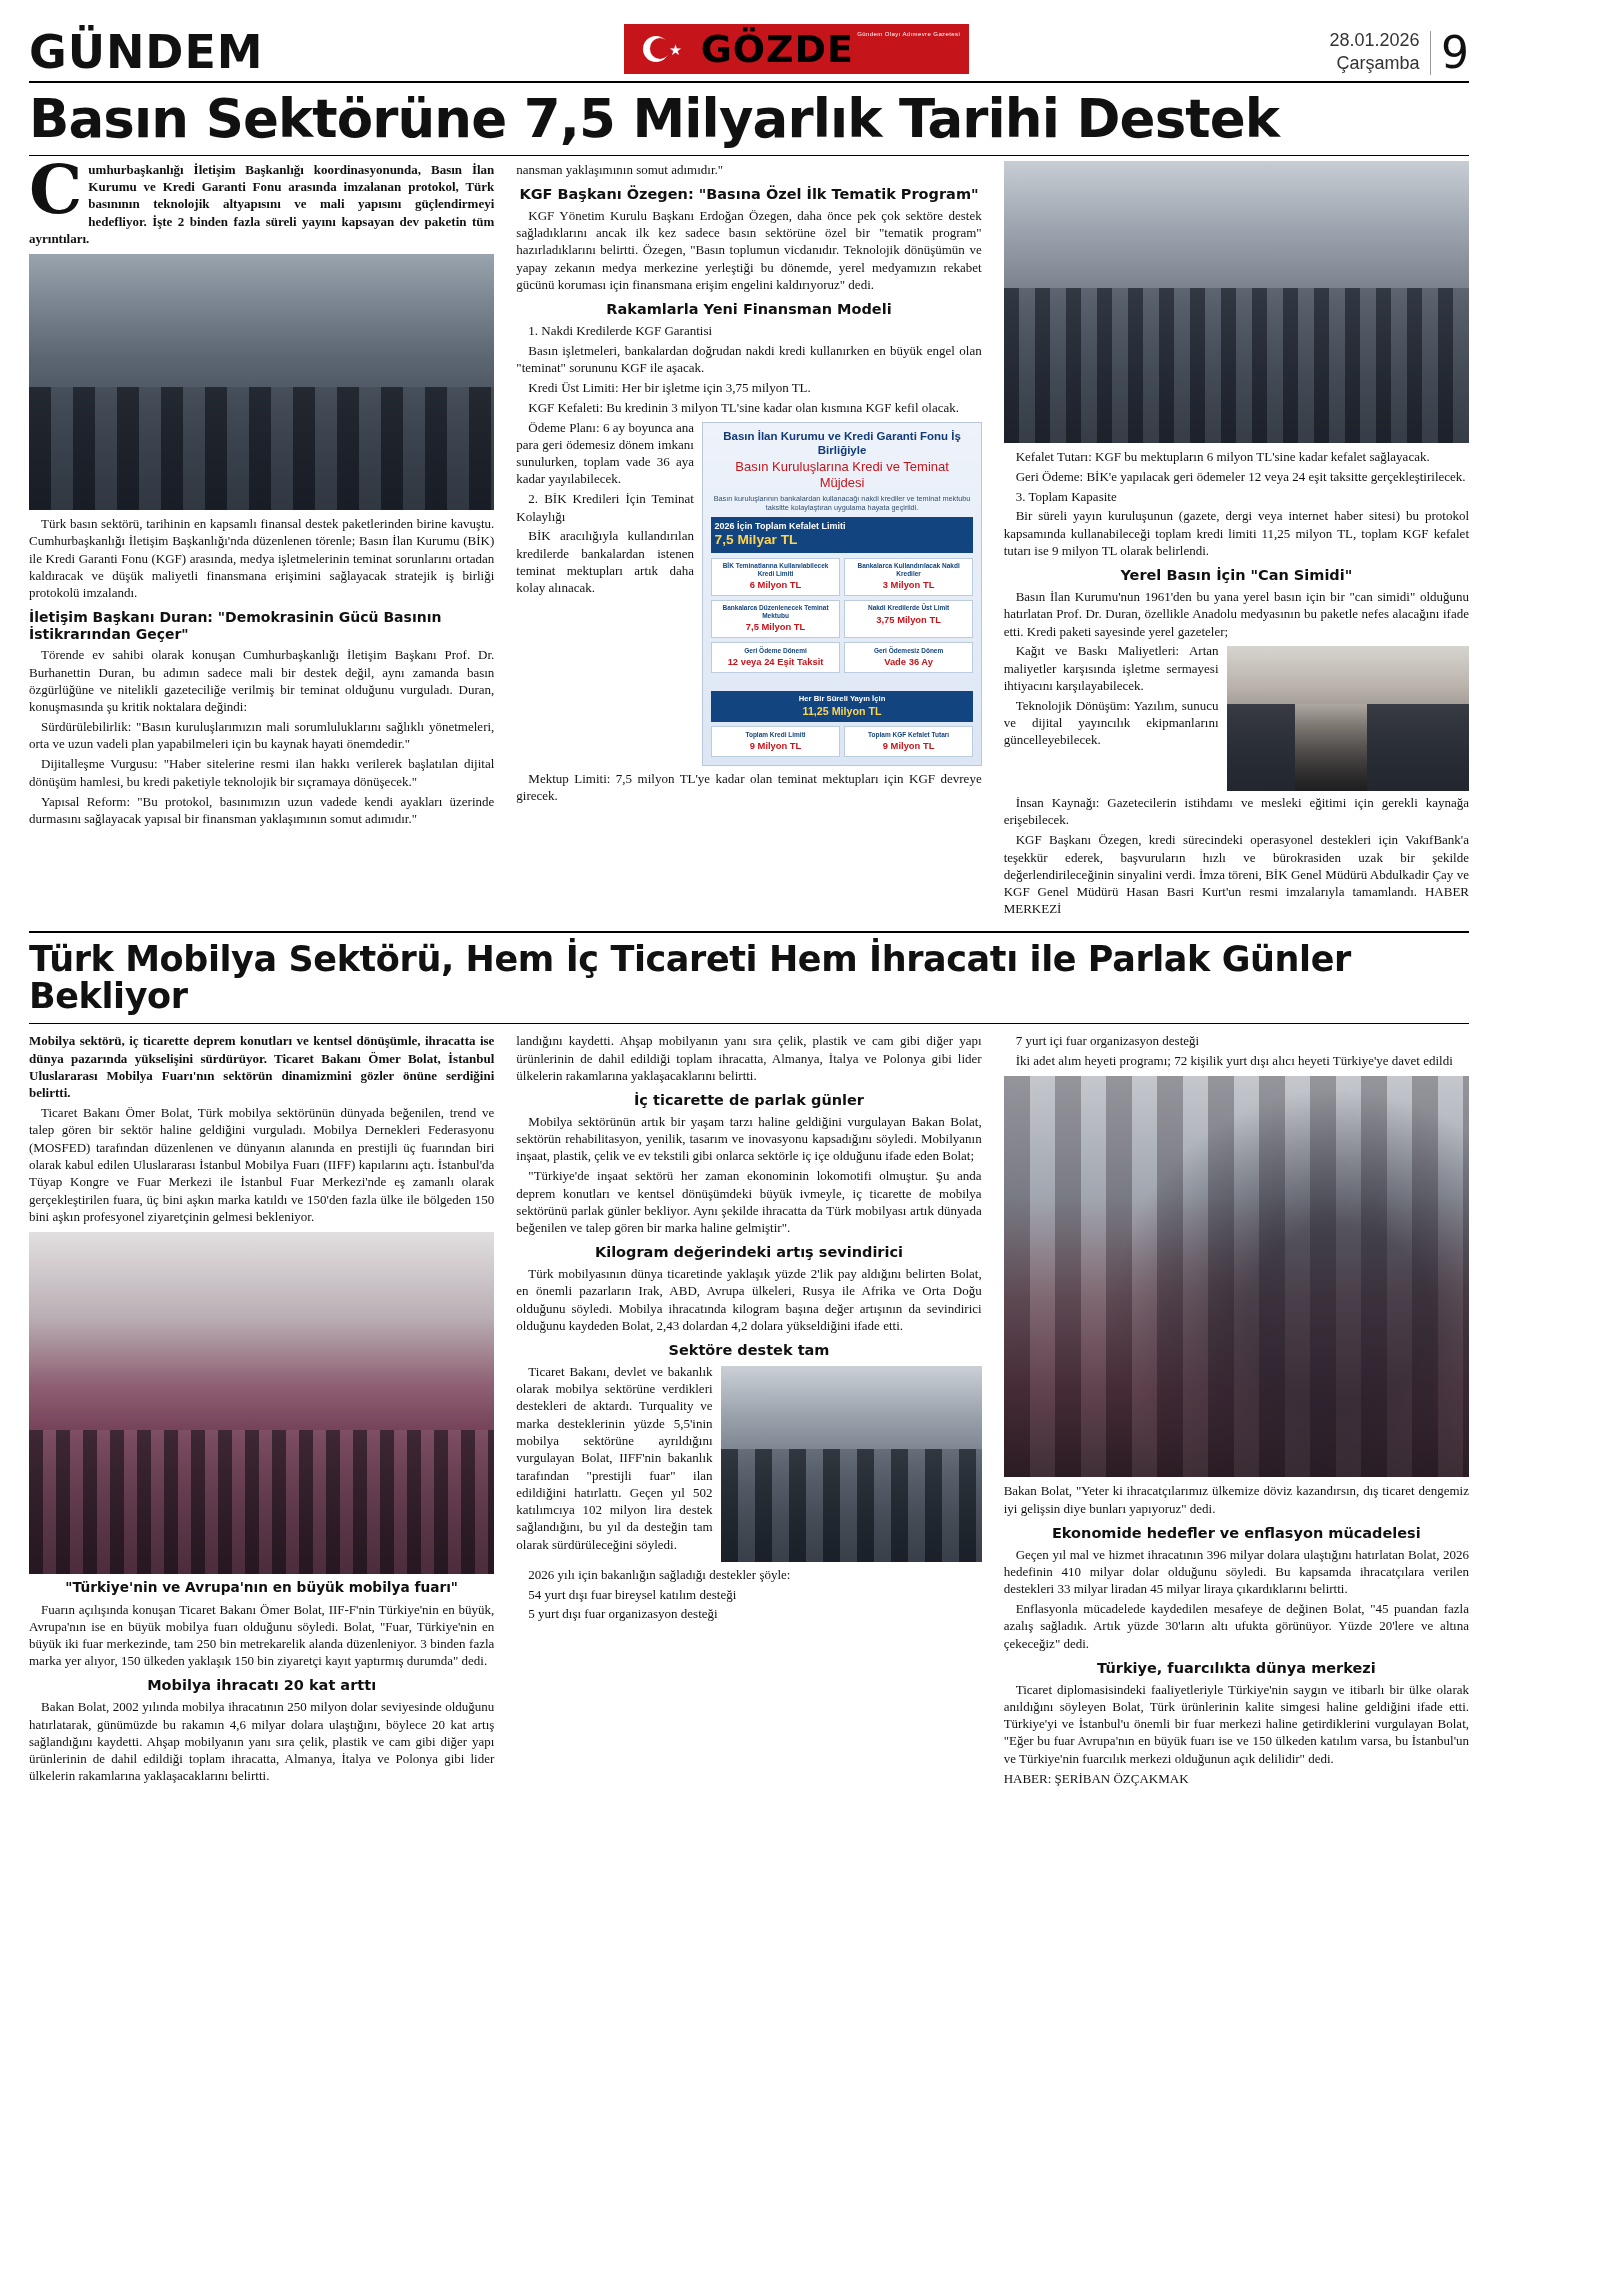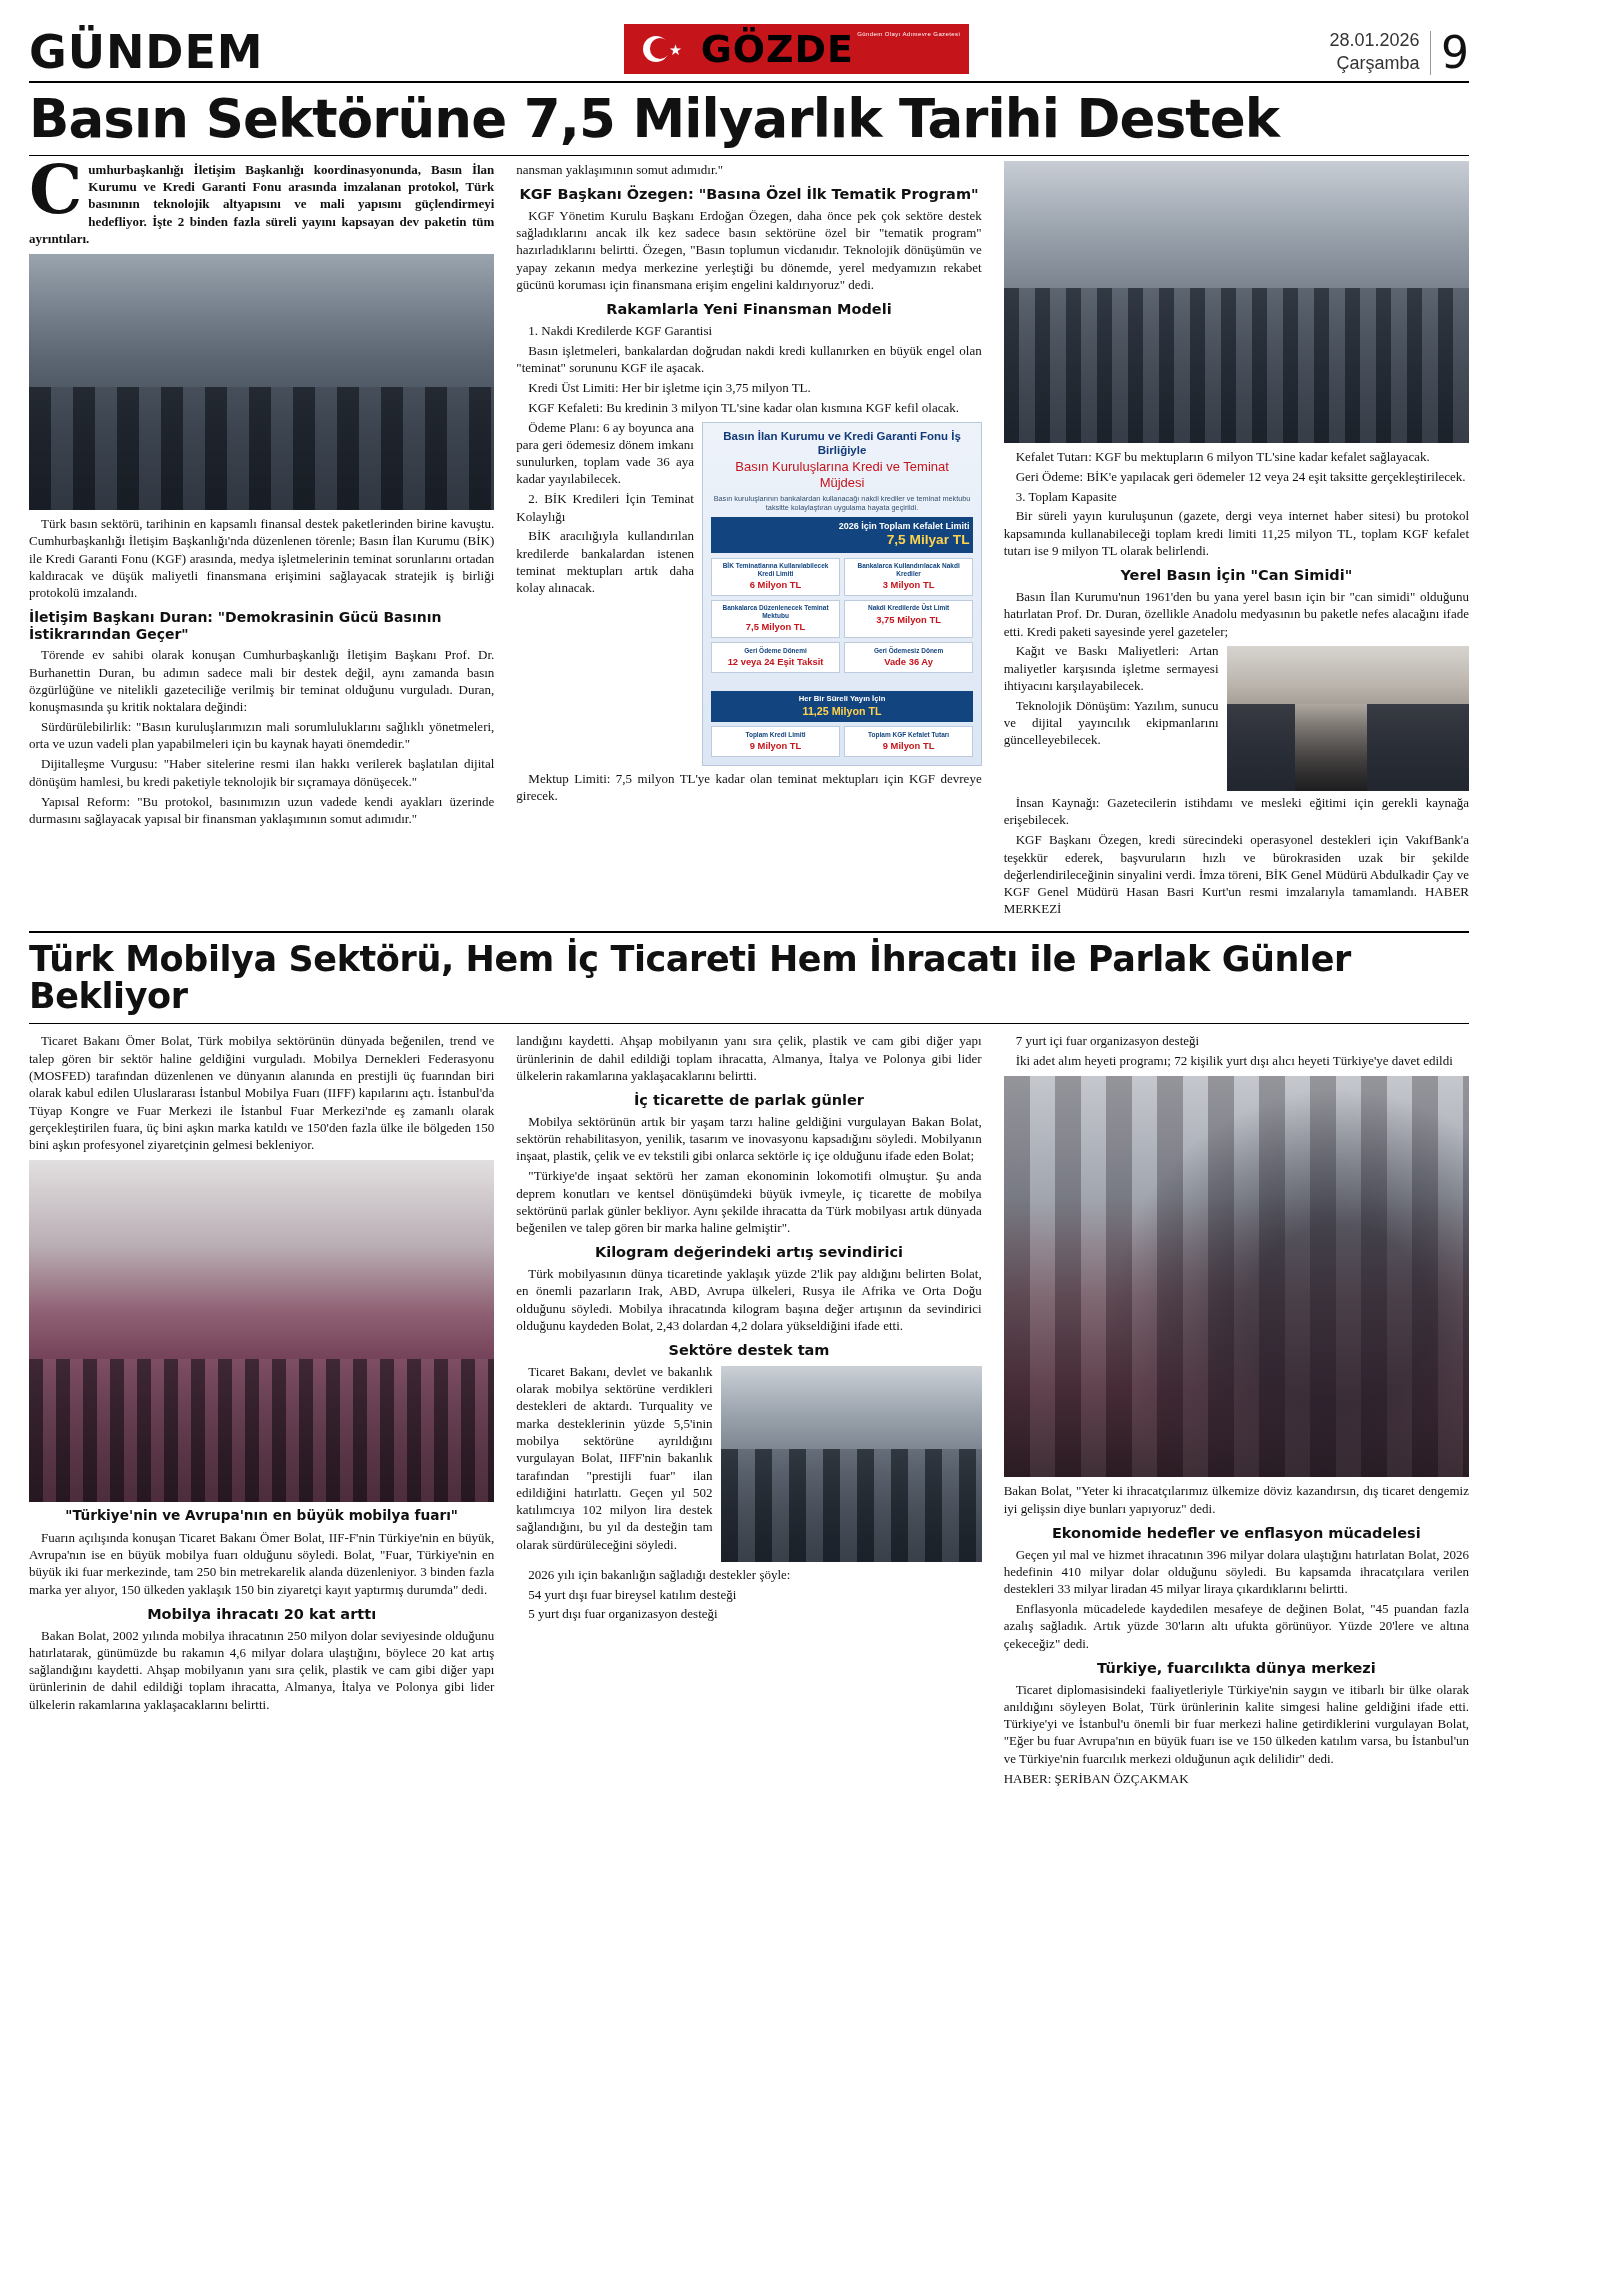--- a/index.html
+++ b/index.html
@@ -259,21 +259,21 @@
   .ig-t1 {
     color:#123a78; font-weight:bold; font-size:11.5px; text-align:center; line-height:1.2;
   }
   .ig-t2 {
     color:#c6141b; font-weight:normal; font-size:13px; text-align:center; line-height:1.2; margin-top:1.7px;
   }
   .ig-sub {
     font-size:7.3px; color:#34506f; text-align:center; line-height:1.25; margin:3.4px 1.7px 5.1px 1.7px;
   }
   .ig-band {
-    background:#12447f; color:#fff; text-align:right; padding:4.3px 3.4px; line-height:1.2;
+    background:#12447f; color:#fff; text-align:left; padding:4.3px 3.4px; line-height:1.2;
   }
   .ig-band .l1 { font-size:9px; font-weight:bold; }
   .ig-band .l2 { font-size:13.7px; font-weight:bold; color:#ffd34d; }
   .ig-grid {
     display:grid; grid-template-columns:1fr 1fr; gap:4.3px; margin-top:5.1px;
   }
   .ig-card {
     background:#fff; border:0.9px solid #bccbdd; padding:3.4px 4.3px; text-align:center;
   }
   .ig-card .h { font-size:6.5px; color:#12447f; font-weight:bold; line-height:1.15; }
@@ -439,20 +439,21 @@
       <p>KGF Başkanı Özegen, kredi sürecindeki operasyonel destekleri için VakıfBank'a teşekkür ederek, başvuruların hızlı ve bürokrasiden uzak bir şekilde değerlendirileceğinin sinyalini verdi. İmza töreni, BİK Genel Müdürü Abdulkadir Çay ve KGF Genel Müdürü Hasan Basri Kurt'un resmi imzalarıyla tamamlandı. HABER MERKEZİ</p>
     </div>
   </div>
 
   <div class="lower">
     <h2 class="headline2">Türk Mobilya Sektörü, Hem İç Ticareti Hem İhracatı ile Parlak Günler Bekliyor</h2>
 
     <div class="cols3">
 
       <div class="col">
+        <p class="lead noind">Mobilya sektörü, iç ticarette deprem konutları ve kentsel dönüşümle, ihracatta ise dünya pazarında yükselişini sürdürüyor. Ticaret Bakanı Ömer Bolat, İstanbul Uluslararası Mobilya Fuarı'nın sektörün dinamizmini gözler önüne serdiğini belirtti.</p>
         <p>Ticaret Bakanı Ömer Bolat, Türk mobilya sektörünün dünyada beğenilen, trend ve talep gören bir sektör haline geldiğini vurguladı. Mobilya Dernekleri Federasyonu (MOSFED) tarafından düzenlenen ve dünyanın alanında en prestijli üç fuarından biri olarak kabul edilen Uluslararası İstanbul Mobilya Fuarı (IIFF) kapılarını açtı. İstanbul'da Tüyap Kongre ve Fuar Merkezi ile İstanbul Fuar Merkezi'nde eş zamanlı olarak gerçekleştirilen fuara, üç bini aşkın marka katıldı ve 150'den fazla ülke ile bölgeden 150 bini aşkın profesyonel ziyaretçinin gelmesi bekleniyor.</p>
 
         <div class="photo ph-stage" style="height:342px; margin:6.8px 0 3.4px 0;">
           <div class="pbase"></div>
         </div>
 
         <div class="caption">"Türkiye'nin ve Avrupa'nın en büyük mobilya fuarı"</div>
 
         <p>Fuarın açılışında konuşan Ticaret Bakanı Ömer Bolat, IIF-F'nin Türkiye'nin en büyük, Avrupa'nın ise en büyük mobilya fuarı olduğunu söyledi. Bolat, "Fuar, Türkiye'nin en büyük iki fuar merkezinde, tam 250 bin metrekarelik alanda düzenleniyor. 3 binden fazla marka yer alıyor, 150 ülkeden yaklaşık 150 bin ziyaretçi kayıt yaptırmış durumda" dedi.</p>
 

